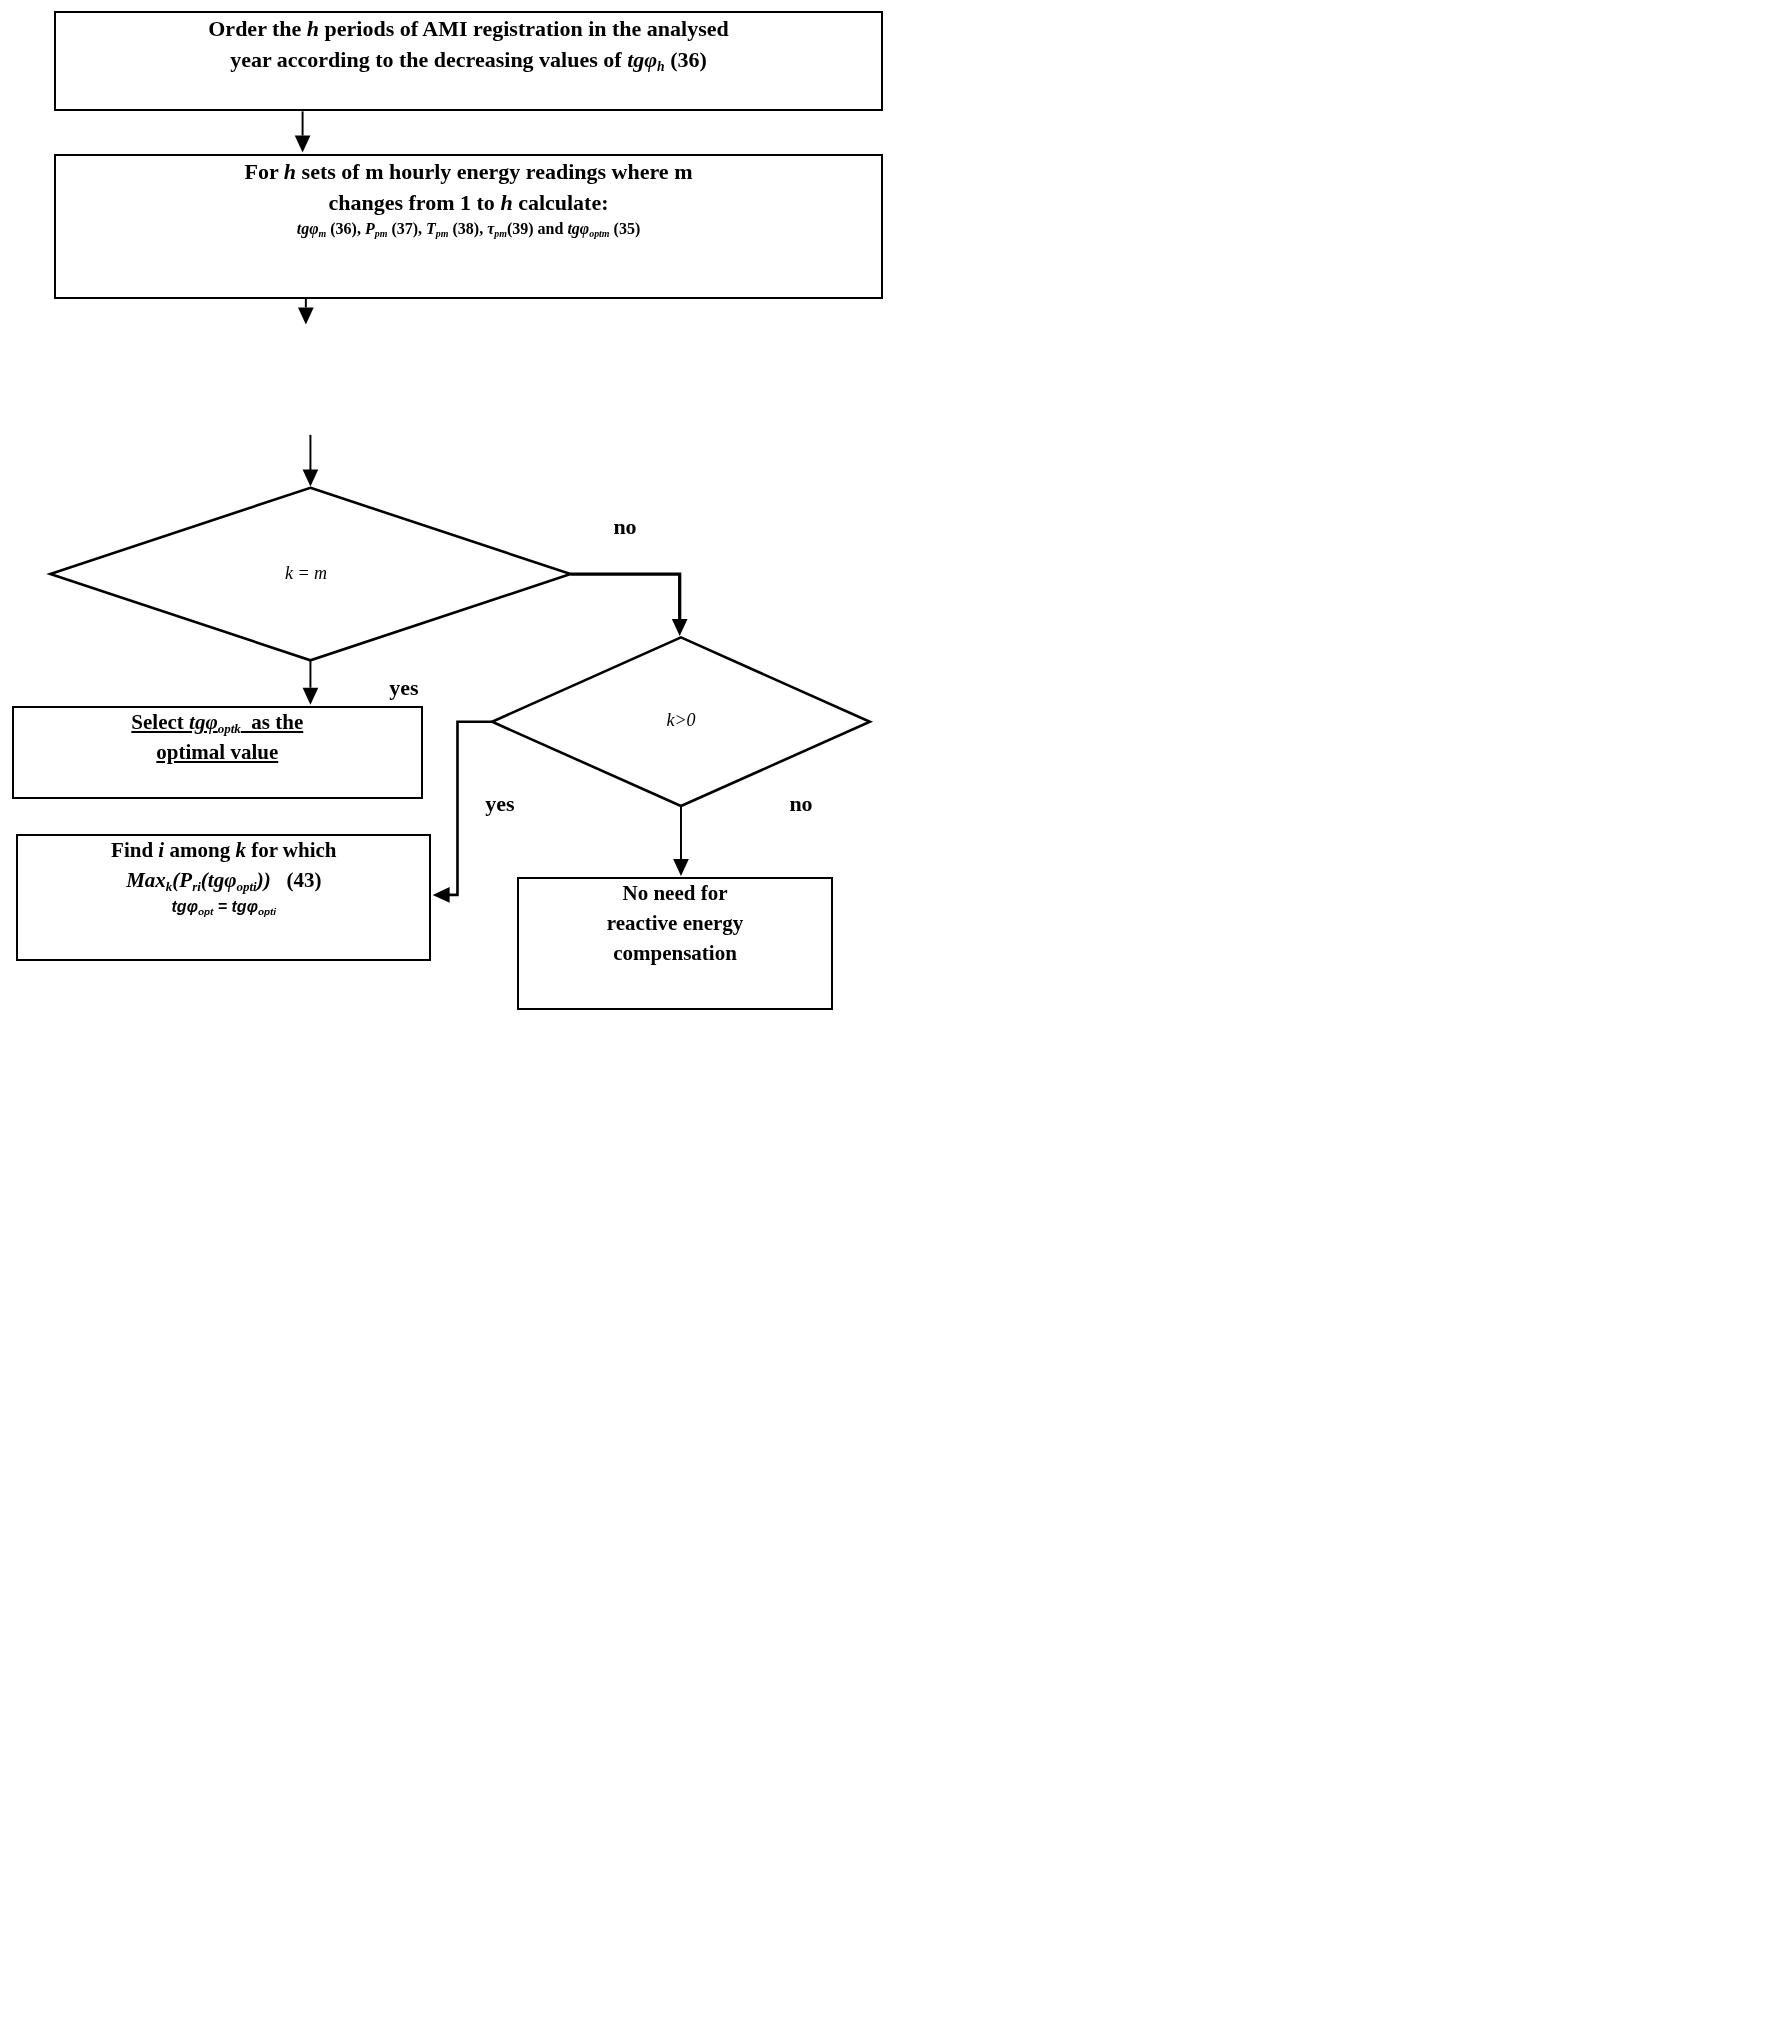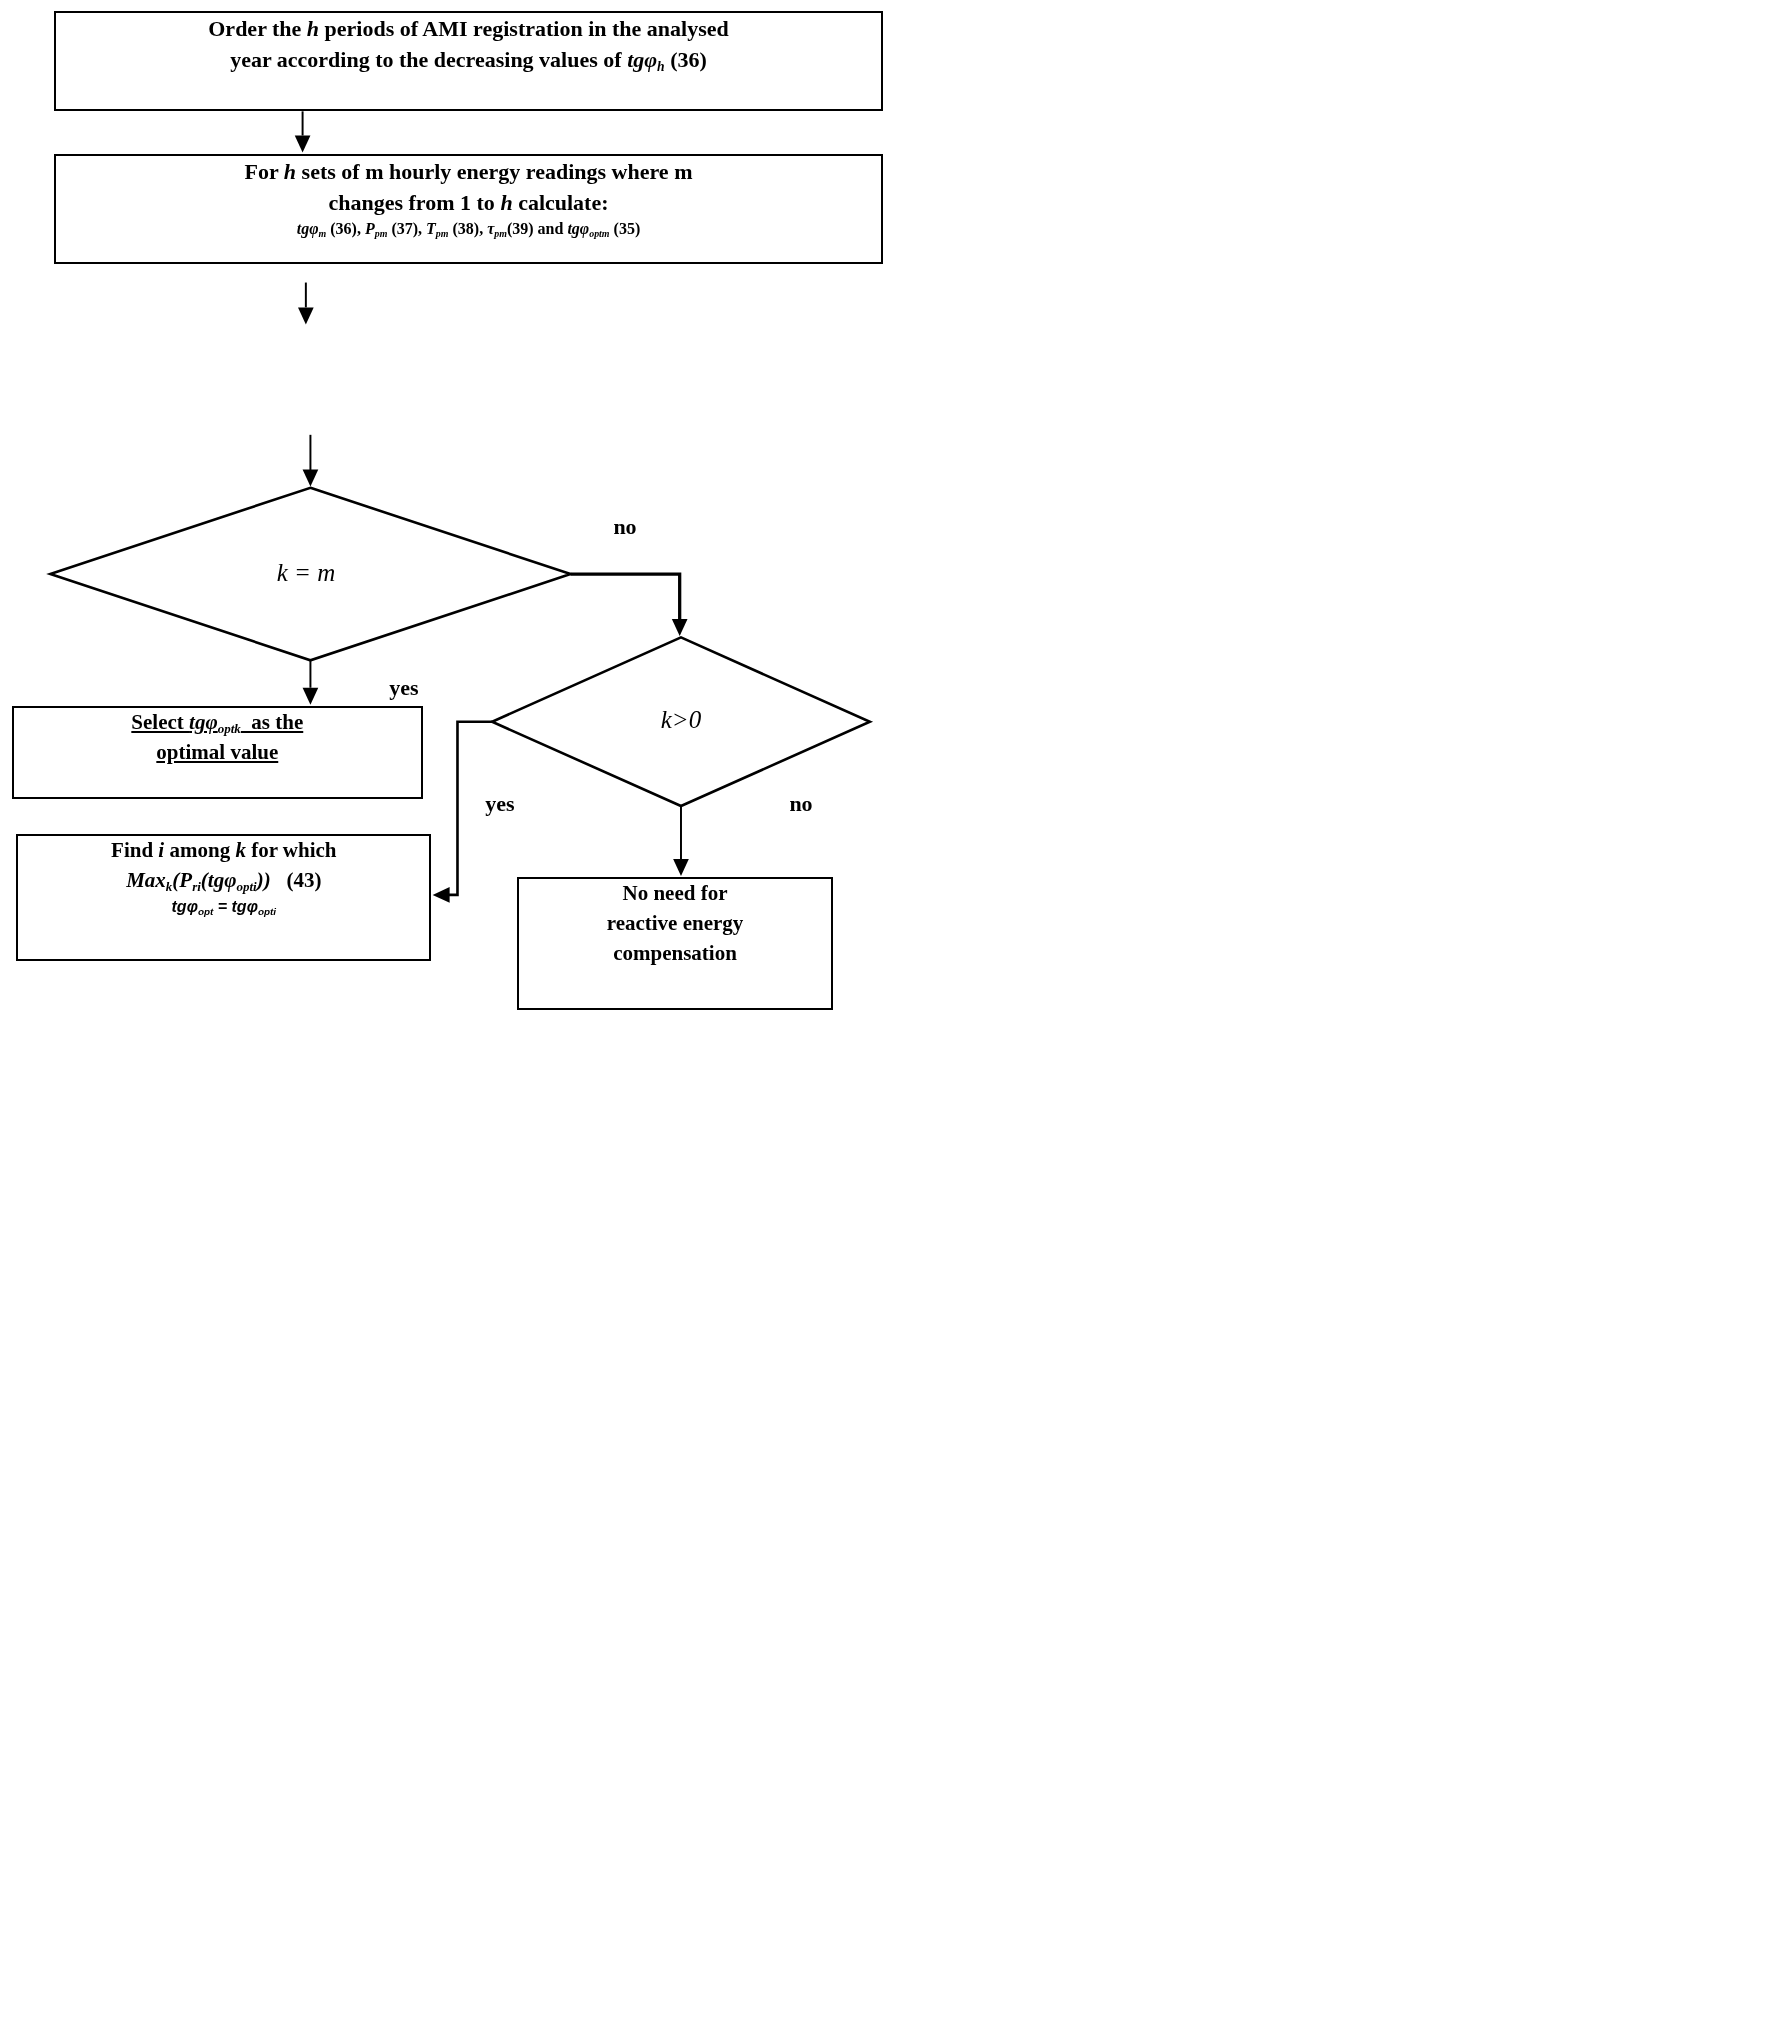--- a/index.html
+++ b/index.html
@@ -57,21 +57,21 @@
     transform: translate(-50%, -50%);
     font-weight: bold;
     font-size: 22px;
     z-index: 3;
     white-space: nowrap;
   }
   .decision-label {
     position: absolute;
     transform: translate(-50%, -50%);
     font-style: italic;
-    font-size: 25px;
+    font-size: 18px;
     z-index: 3;
     white-space: nowrap;
   }
 </style>
 </head>
 <body>
 
 <div id="canvas">
 
   <svg id="connector-layer" viewBox="0 0 1371 1557" xmlns="http://www.w3.org/2000/svg">
@@ -100,21 +100,21 @@
 
     <line x1="1042" y1="1233" x2="1042" y2="1314" stroke="#000" stroke-width="3"></line>
     <polygon points="1042,1340 1030,1314 1054,1314" fill="#000"></polygon>
   </svg>
 
   <div class="pbox fs-big" style="left:54px; top:11px; width:829px; height:100px;">
     <span class="line"><span>Order the </span><span class="it">h</span><span> periods of AMI registration in the analysed</span></span>
     <span class="line"><span>year according to the decreasing values of </span><span class="it">tgφ</span><span class="sb">h</span><span> (36)</span></span>
   </div>
 
-  <div class="pbox fs-big" style="left:54px; top:154px; width:829px; height:110px;">
+  <div class="pbox fs-big" style="left:54px; top:154px; width:829px; height:145px;">
     <span class="line"><span>For </span><span class="it">h</span><span> sets of m hourly energy readings where m</span></span>
     <span class="line"><span>changes from 1 to </span><span class="it">h</span><span> calculate:</span></span>
     <span class="line fs-form"><span class="it">tgφ</span><span class="sb">m</span><span> (36), </span><span class="it">P</span><span class="sb">pm</span><span> (37), </span><span class="it">T</span><span class="sb">pm</span><span> (38), </span><span class="it">τ</span><span class="sb">pm</span><span>(39) and </span><span class="it">tgφ</span><span class="sb">optm</span><span> (35)</span></span>
   </div>
 
 
   <div class="pbox fs-mid" style="left:11.8px; top:706px; width:411px; height:93px;text-decoration:underline;">
     <span class="line"><span>Select </span><span class="it">tgφ</span><span class="sb">optk</span><span> &nbsp;as the</span></span>
     <span class="line"><span>optimal value</span></span>
   </div>

